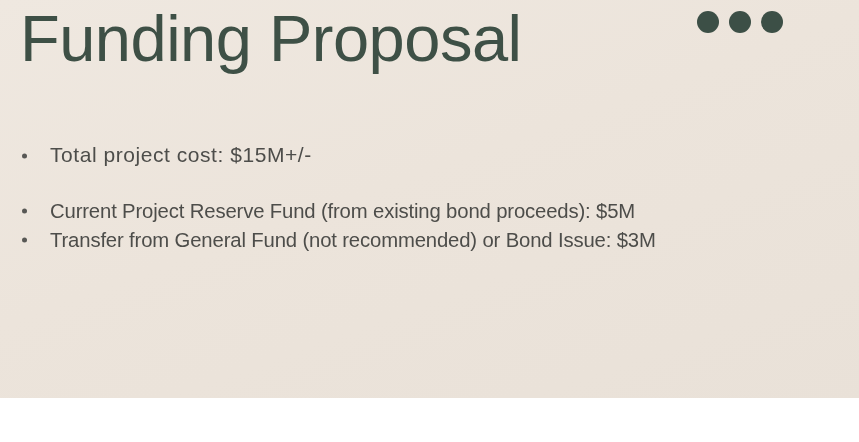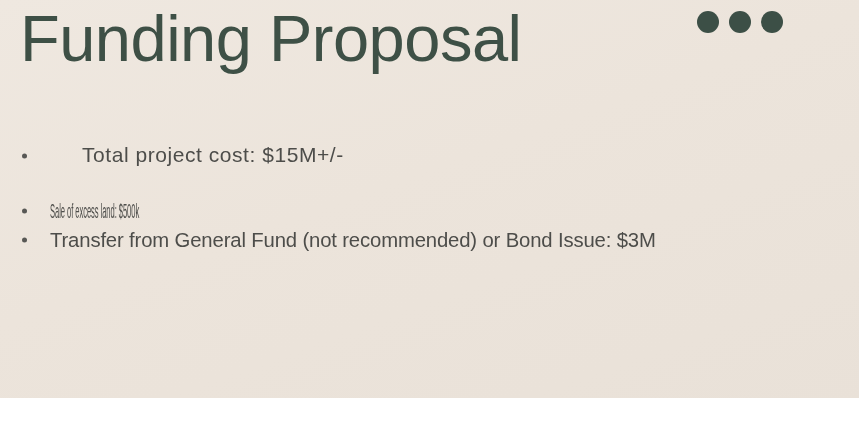--- a/index.html
+++ b/index.html
@@ -61,21 +61,20 @@
   }
 
   .bullet-row {
     display: flex;
     align-items: baseline;
     height: 28.6px;
     white-space: nowrap;
   }
   .bullet-row.lead {
     height: 29px;
-    gap: 32px;
   }
   .bullet-row.spacer-after {
     margin-bottom: 27px;
   }
 
   .marker {
     flex: 0 0 auto;
     width: 32px;
     position: relative;
     align-self: center;
@@ -120,26 +119,26 @@
 
   <div id="title">Funding Proposal</div>
 
   <div id="bullets">
 
     <div class="bullet-row lead spacer-after">
       <span class="marker"></span>
       <span class="bullet-text">Total project cost: $15M+/-</span>
     </div>
 
+    <div class="bullet-row">
+      <span class="marker"></span>
+      <span class="bullet-text" style="transform: scaleX(0.989975);">Current Project Reserve Fund (from existing bond proceeds): $5M</span>
+    </div>
 
 
-    <div class="bullet-row">
-      <span class="marker"></span>
-      <span class="bullet-text" style="transform: scaleX(0.369674);">Sale of excess land: $500k</span>
-    </div>
 
 
 
 
     <div class="bullet-row">
       <span class="marker"></span>
       <span class="bullet-text" style="transform: scaleX(0.989975);">Transfer from General Fund (not recommended) or Bond Issue: $3M</span>
     </div>
 
   </div>

